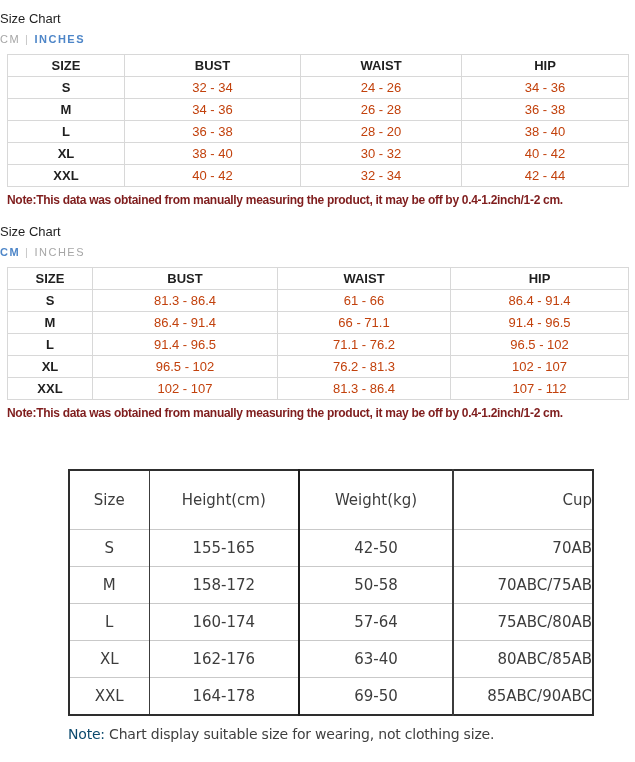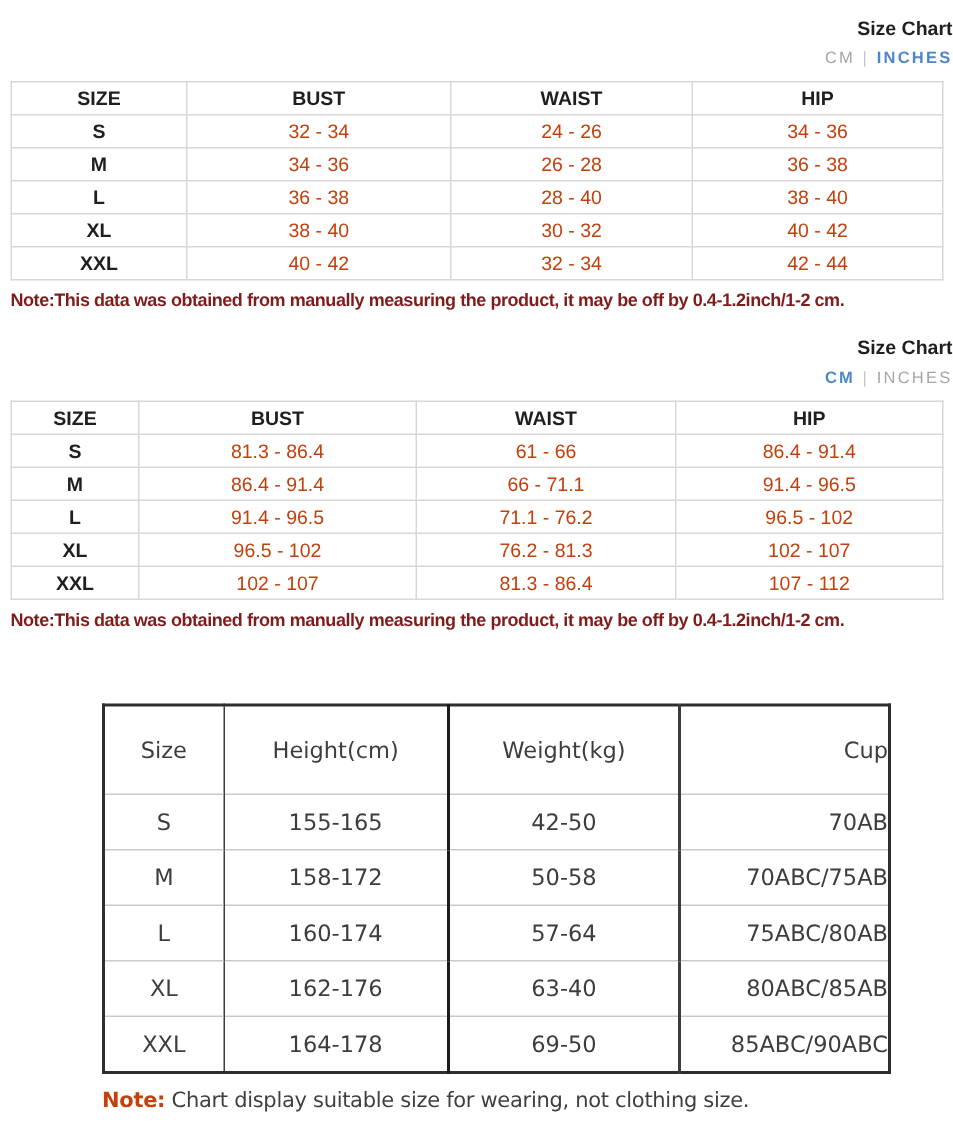--- a/index.html
+++ b/index.html
@@ -1,21 +1,21 @@
 <!DOCTYPE html>
 <html><head>
 <meta charset="utf-8">
 <style>
   html,body{margin:0;padding:0;background:#ffffff;}
   body{width:635px;height:762px;font-family:"Liberation Sans",sans-serif;overflow:hidden;}
 
   .chart-section{padding-top:11px;}
   .chart-section.second{padding-top:17px;}
-  .chart-title{margin:0;text-align:right;font-size:13px;font-weight:bold;color:#1f1f1f;}
-  .unit-toggle{margin-top:7px;text-align:right;font-size:11px;letter-spacing:1.5px;line-height:13px;padding-left:27px;}
+  .chart-title{margin:0;text-align:left;font-size:13px;font-weight:normal;color:#1f1f1f;}
+  .unit-toggle{margin-top:7px;text-align:left;font-size:11px;letter-spacing:1.5px;line-height:13px;}
   .unit{cursor:pointer;}
   .unit.inactive{color:#a6a6a6;font-weight:400;}
   .unit.active{color:#4e86c8;font-weight:700;}
   .toggle-sep{color:#c4c4c4;margin:0 5px;font-weight:400;}
 
   table.size-table{border-collapse:collapse;table-layout:fixed;width:621px;margin:8px 0 0 7px;}
   table.size-table th, table.size-table td{
     border:1px solid #d8d8d8;height:21px;padding:0;text-align:center;
     font-size:13px;line-height:21px;overflow:hidden;
   }
@@ -31,21 +31,21 @@
     font-family:"DejaVu Sans",sans-serif;color:#3d3d3d;
   }
   table.fit-table th{height:58px;font-weight:400;font-size:15px;padding:0;text-align:center;}
   table.fit-table td{height:36px;font-weight:400;font-size:15px;padding:0;text-align:center;}
   table.fit-table tr + tr th, table.fit-table tr + tr td{border-top:1px solid #c9c9c9;}
   table.fit-table .v1{border-left:1px solid #3c3c3c;}
   table.fit-table .v2{border-left:2px solid #1c1c1c;}
   table.fit-table .v3{border-left:2px solid #3c3c3c;text-align:right;}
 
   .fit-note{margin:10px 0 0 68px;font-family:"DejaVu Sans",sans-serif;font-size:14px;letter-spacing:-0.2px;color:#3f3f3f;}
-  .fit-note .label{font-weight:bold;color:#c2410c;}
+  .fit-note .label{font-weight:normal;color:#0c4a6e;}
 </style>
 </head>
 <body>
 
 <div class="chart-section">
   <h3 class="chart-title">Size Chart</h3>
   <div class="unit-toggle">
     <span class="unit inactive">CM</span><span class="toggle-sep">|</span><span class="unit active">INCHES</span>
   </div>
   <table class="size-table">
@@ -70,21 +70,21 @@
     </tr>
     <tr>
       <td class="col-size">M</td>
       <td>34 - 36</td>
       <td>26 - 28</td>
       <td>36 - 38</td>
     </tr>
     <tr>
       <td class="col-size">L</td>
       <td>36 - 38</td>
-      <td>28 - 40</td>
+      <td>28 - 20</td>
       <td>38 - 40</td>
     </tr>
     <tr>
       <td class="col-size">XL</td>
       <td>38 - 40</td>
       <td>30 - 32</td>
       <td>40 - 42</td>
     </tr>
     <tr>
       <td class="col-size">XXL</td>

